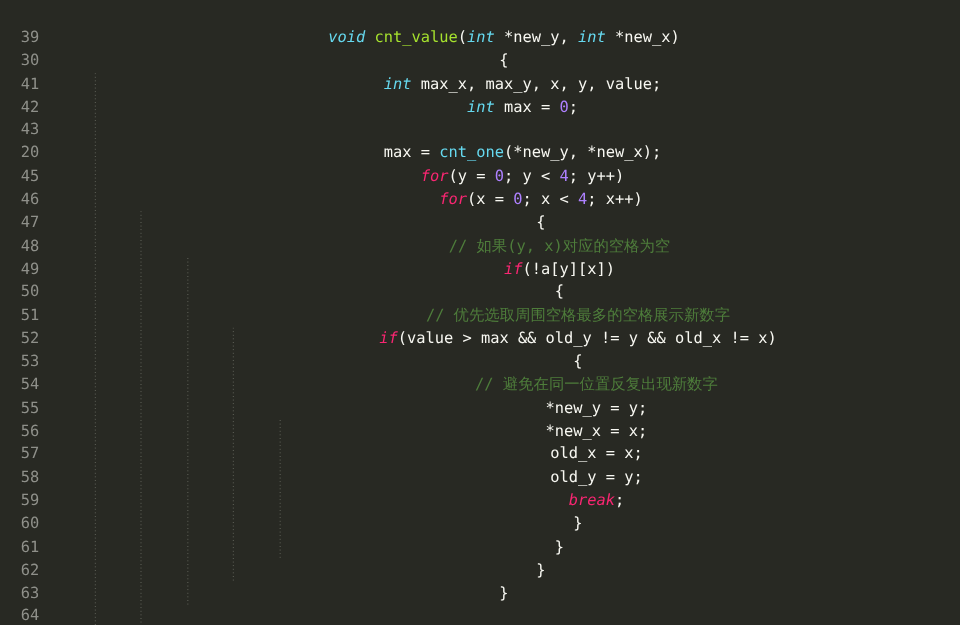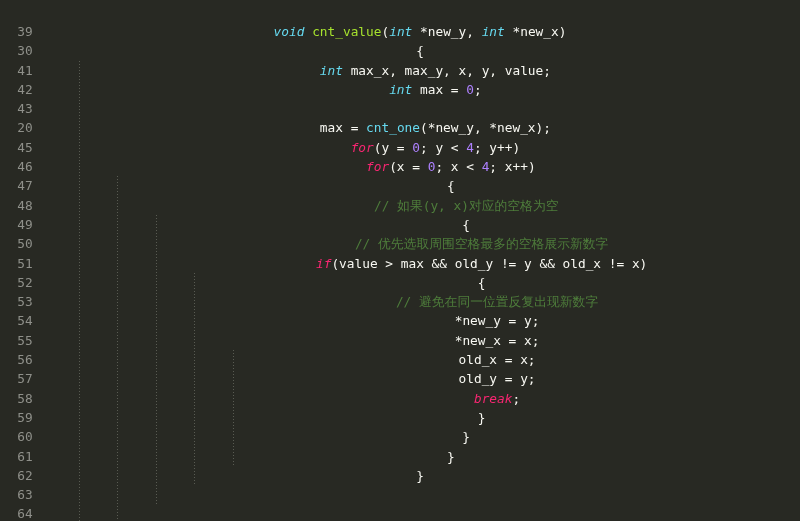--- a/index.html
+++ b/index.html
@@ -153,20 +153,21 @@
         <div class="code-line"><span class="tok-plain"></span><span class="tok-type">void</span><span class="tok-plain"> </span><span class="tok-func">cnt_value</span><span class="tok-punc">(</span><span class="tok-type">int</span><span class="tok-plain"> *new_y, </span><span class="tok-type">int</span><span class="tok-plain"> *new_x)</span></div>
         <div class="code-line"><span class="tok-plain"></span><span class="tok-punc">{</span></div>
         <div class="code-line"><span class="tok-plain">    </span><span class="tok-type">int</span><span class="tok-plain"> max_x, max_y, x, y, value;</span></div>
         <div class="code-line"><span class="tok-plain">    </span><span class="tok-type">int</span><span class="tok-plain"> max = </span><span class="tok-number">0</span><span class="tok-plain">;</span></div>
         <div class="code-line">&nbsp;</div>
         <div class="code-line"><span class="tok-plain">    </span><span class="tok-plain">max = </span><span class="tok-call">cnt_one</span><span class="tok-plain">(*new_y, *new_x);</span></div>
         <div class="code-line"><span class="tok-plain">    </span><span class="tok-keyword">for</span><span class="tok-plain">(y = </span><span class="tok-number">0</span><span class="tok-plain">; y &lt; </span><span class="tok-number">4</span><span class="tok-plain">; y++)</span></div>
         <div class="code-line"><span class="tok-plain">        </span><span class="tok-keyword">for</span><span class="tok-plain">(x = </span><span class="tok-number">0</span><span class="tok-plain">; x &lt; </span><span class="tok-number">4</span><span class="tok-plain">; x++)</span></div>
         <div class="code-line"><span class="tok-plain">        </span><span class="tok-punc">{</span></div>
         <div class="code-line"><span class="tok-plain">            </span><span class="tok-comment">// 如果(y, x)对应的空格为空</span></div>
+        <div class="code-line"><span class="tok-plain">            </span><span class="tok-keyword">if</span><span class="tok-plain">(!a[y][x])</span></div>
         <div class="code-line"><span class="tok-plain">            </span><span class="tok-punc">{</span></div>
         <div class="code-line"><span class="tok-plain">                </span><span class="tok-comment">// 优先选取周围空格最多的空格展示新数字</span></div>
         <div class="code-line"><span class="tok-plain">                </span><span class="tok-keyword">if</span><span class="tok-plain">(value &gt; max &amp;&amp; old_y != y &amp;&amp; old_x != x)</span></div>
         <div class="code-line"><span class="tok-plain">                </span><span class="tok-punc">{</span></div>
         <div class="code-line"><span class="tok-plain">                    </span><span class="tok-comment">// 避免在同一位置反复出现新数字</span></div>
         <div class="code-line"><span class="tok-plain">                    </span><span class="tok-plain">*new_y = y;</span></div>
         <div class="code-line"><span class="tok-plain">                    </span><span class="tok-plain">*new_x = x;</span></div>
         <div class="code-line"><span class="tok-plain">                    </span><span class="tok-plain">old_x = x;</span></div>
         <div class="code-line"><span class="tok-plain">                    </span><span class="tok-plain">old_y = y;</span></div>
         <div class="code-line"><span class="tok-plain">                    </span><span class="tok-keyword">break</span><span class="tok-plain">;</span></div>

